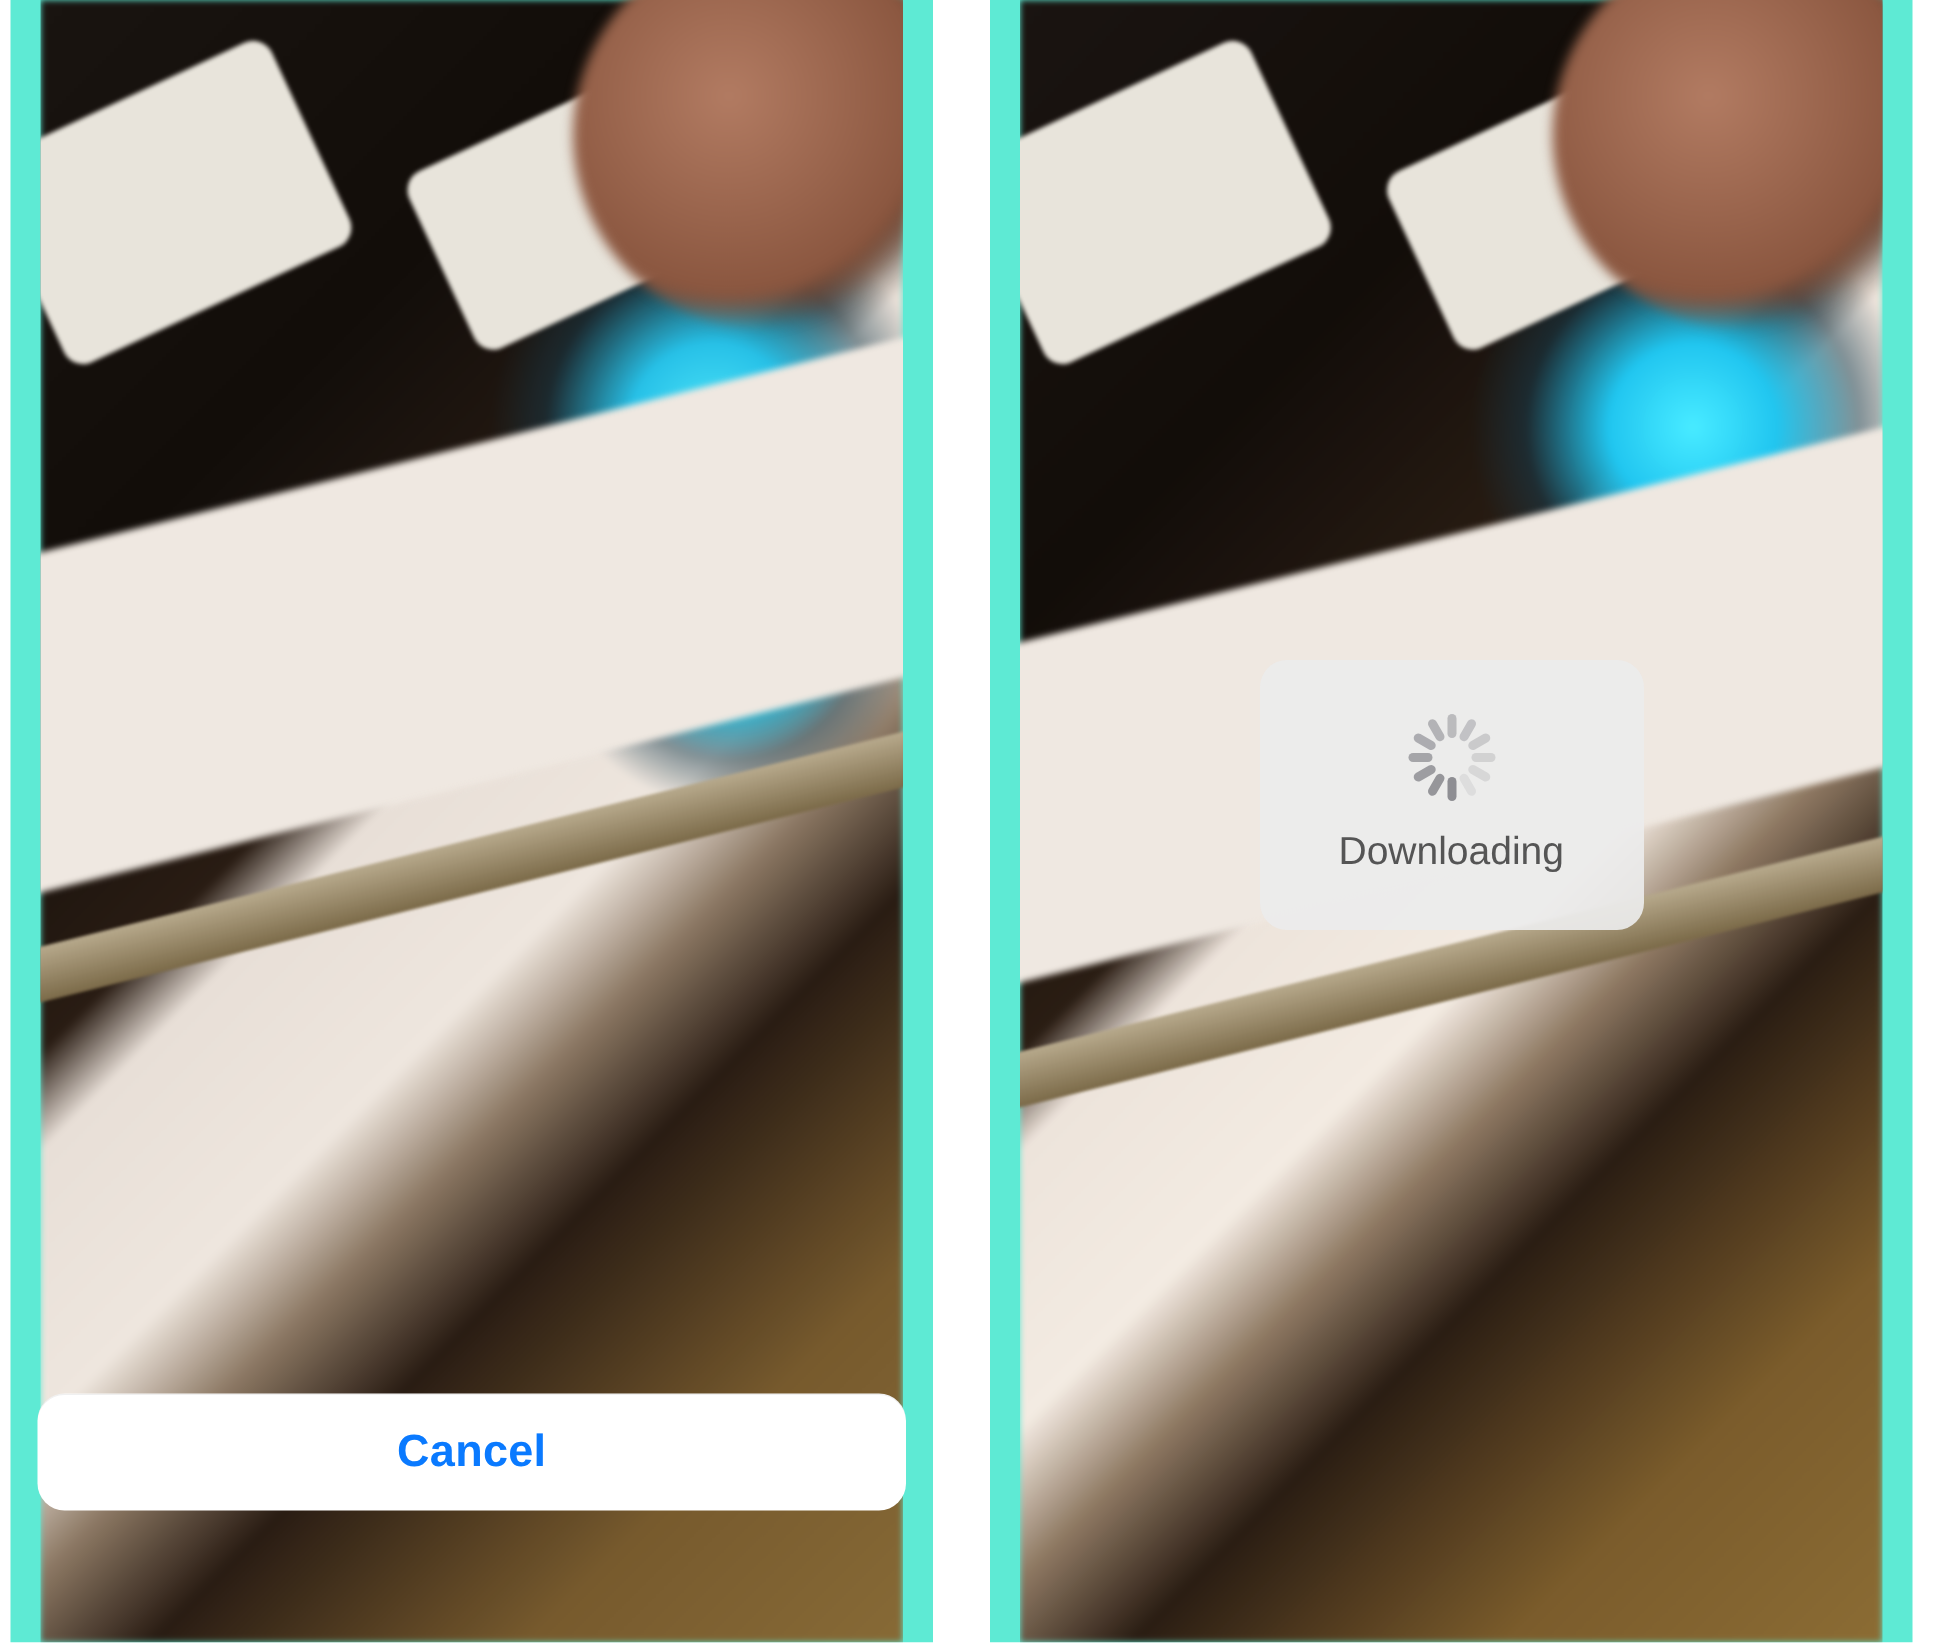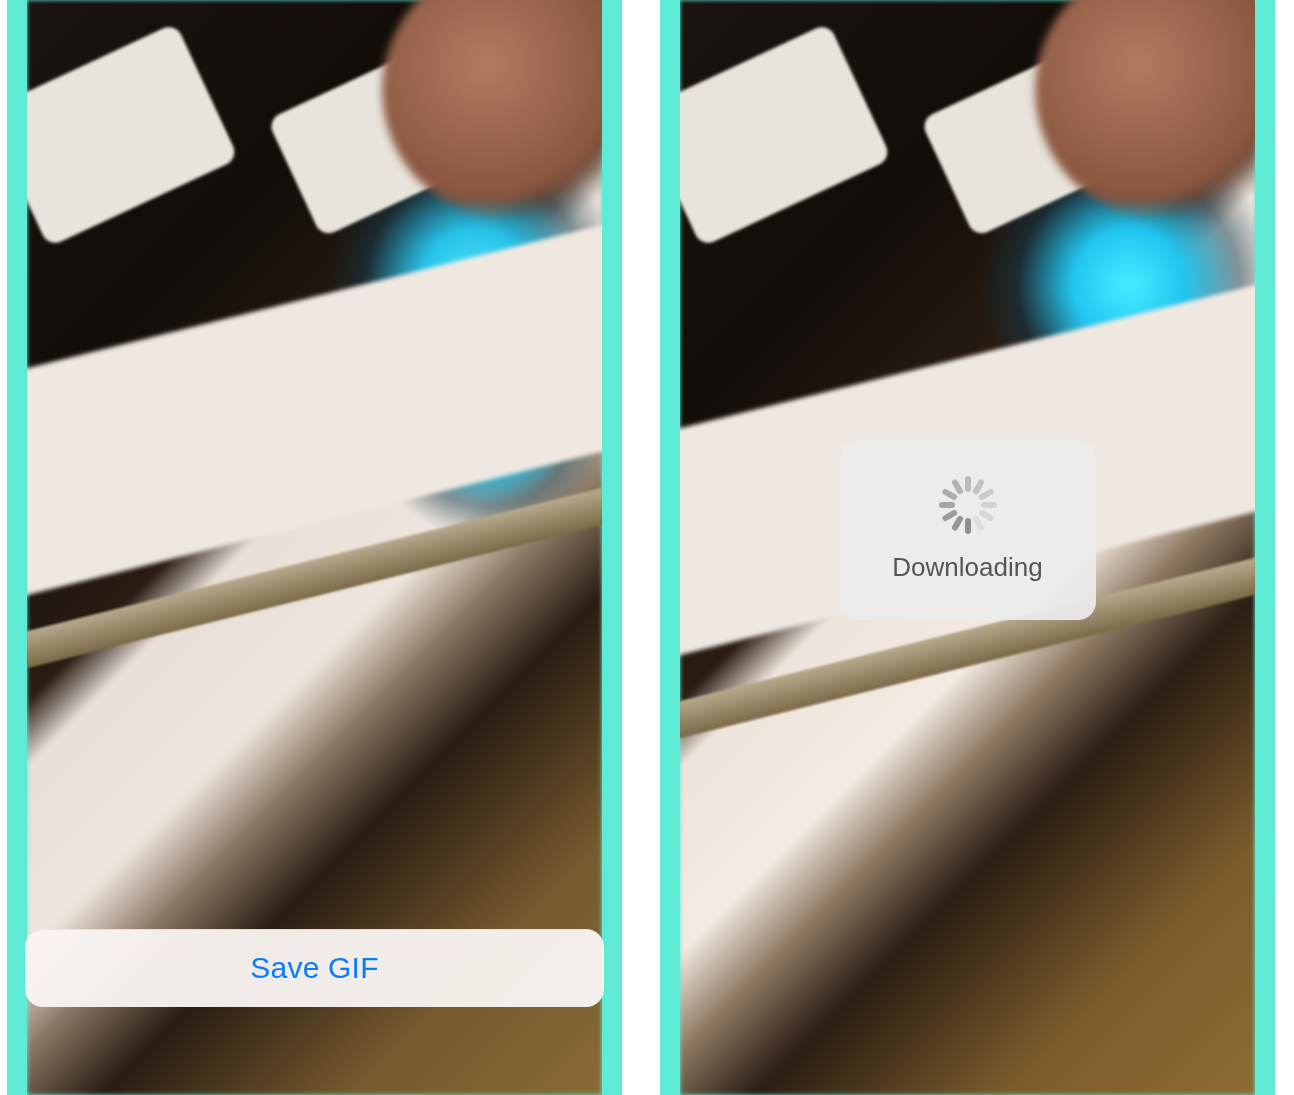--- a/index.html
+++ b/index.html
@@ -63,22 +63,22 @@
     <div class="photo">
       <div class="bg"></div>
       <div class="tissue t1"></div>
       <div class="tissue t2"></div>
       <div class="whitebar"></div>
       <div class="brassbar"></div>
       <div class="hand"></div>
     </div>
 
     <div class="sheet">
-      <div class="group">
-        <div class="btn">Save GIF</div>
+      <div class="group cancel">
+        <div class="btn">Cancel</div>
       </div>
     </div>
   </div>
 
   <div class="phone right">
     <div class="photo">
       <div class="bg"></div>
       <div class="tissue t1"></div>
       <div class="tissue t2"></div>
       <div class="whitebar"></div>

